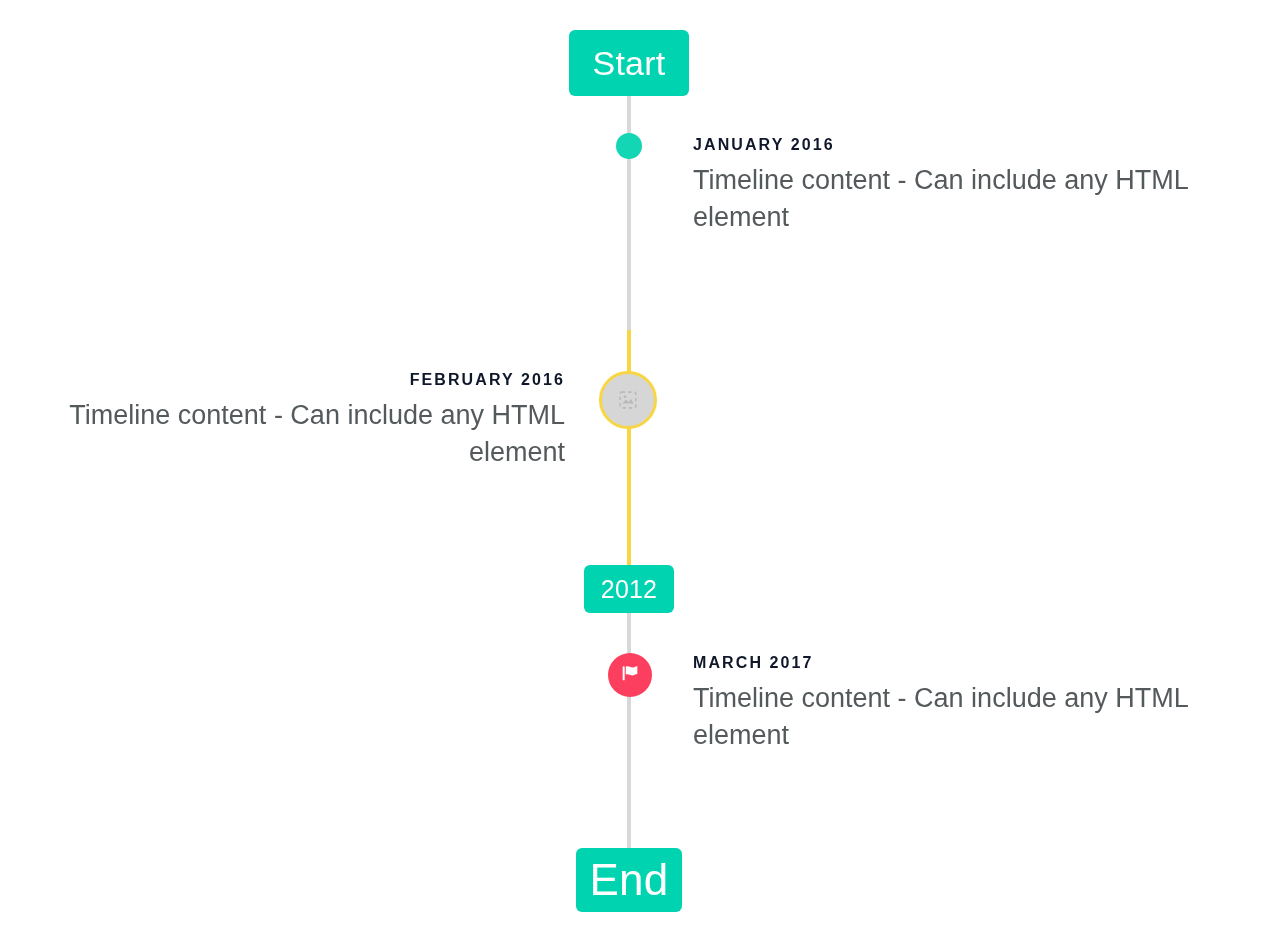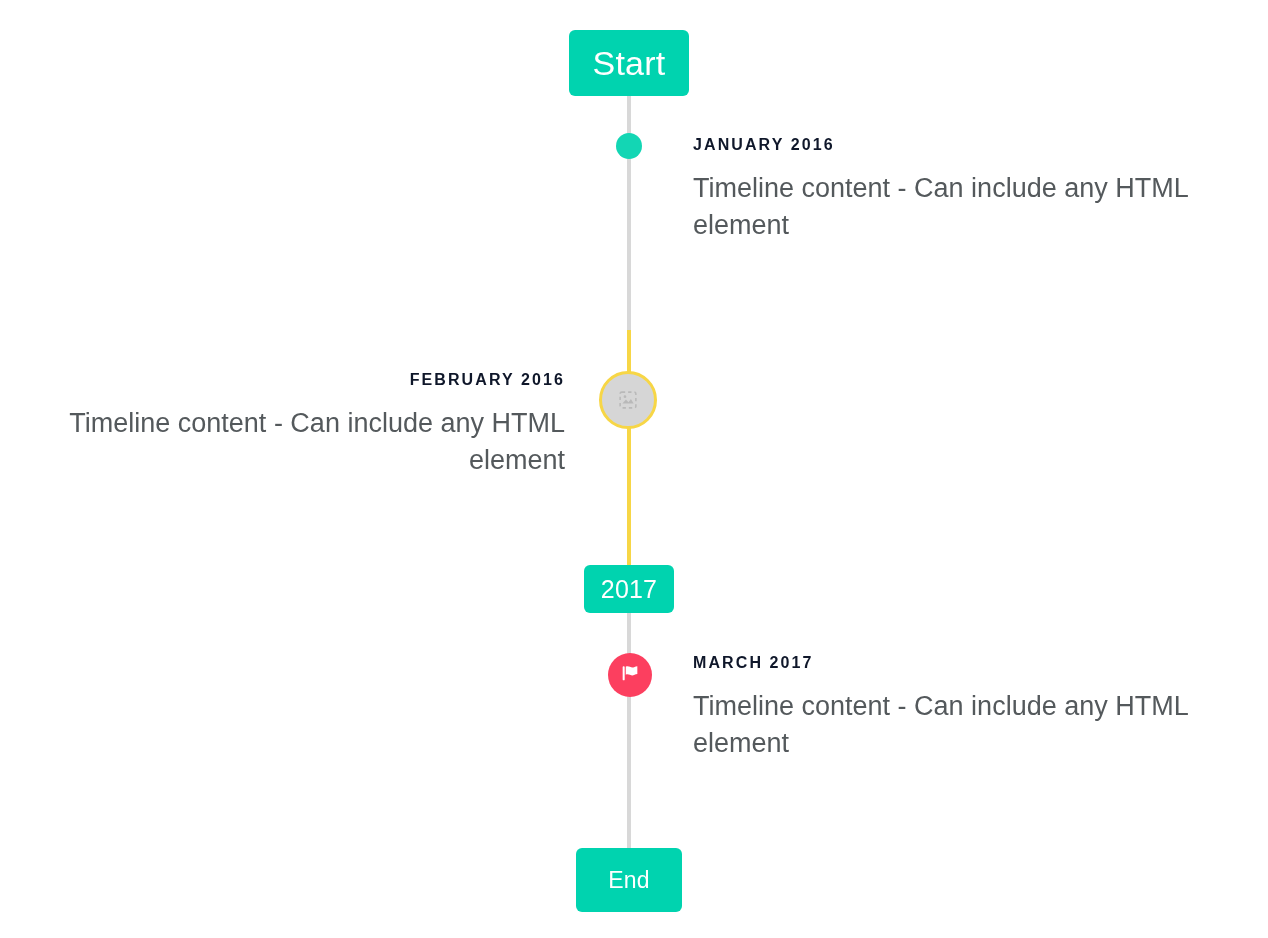--- a/index.html
+++ b/index.html
@@ -53,21 +53,21 @@
     font-size: 34px;
   }
   .badge-mid {
     left: 584px; top: 565px;
     width: 90px; height: 48px;
     font-size: 25px;
   }
   .badge-end {
     left: 576px; top: 848px;
     width: 106px; height: 64px;
-    font-size: 23px;
+    font-size: 44px;
   }
 
   
   .marker {
     position: absolute;
     border-radius: 50%;
     box-sizing: border-box;
     display: flex;
     align-items: center;
     justify-content: center;
@@ -101,21 +101,21 @@
   .entry { position: absolute; }
   .entry-date {
     font-size: 16px;
     font-weight: bold;
     letter-spacing: 2.1px;
     color: #0f172a;
     text-transform: uppercase;
     line-height: 1.2;
   }
   .entry-body {
-    margin-top: 16px;
+    margin-top: 8px;
     font-size: 27px;
     font-weight: 300;
     color: #54595c;
     line-height: 1.38;
   }
 
   .entry-right { left: 693px; width: 530px; text-align: left; }
   .entry-left  { left: 40px;  width: 525px; text-align: right; }
 
   .entry-jan   { top: 135px; }
@@ -146,21 +146,21 @@
         <path d="M3 11.2 L6.2 7.6 L8.4 10 L10.6 7.2 L13 11.2 Z" fill="#3a3a3a"></path>
         <circle cx="5.3" cy="5" r="1.2" fill="#3a3a3a"></circle>
       </svg>
     </span>
   </div>
   <div class="entry entry-left entry-feb">
     <div class="entry-date">FEBRUARY 2016</div>
     <div class="entry-body">Timeline content - Can include any HTML element</div>
   </div>
 
-  <div class="badge badge-mid">2017</div>
+  <div class="badge badge-mid">2012</div>
 
   <div class="marker marker-flag">
     <span class="flag-glyph">
       <svg viewBox="0 0 24 24" width="22" height="22" aria-hidden="true">
         <rect x="4" y="4.5" width="2.2" height="15.5" rx="1" fill="#ffffff"></rect>
         <path d="M7.4 5.2 C10.4 3.5 13.4 7.2 16.4 5.6 C17.8 4.9 19 4.6 20 4.6
                  L20 13.2 C19 13.2 17.8 13.5 16.4 14.2 C13.4 15.8 10.4 12.1 7.4 13.8 Z" fill="#ffffff"></path>
       </svg>
     </span>
   </div>

